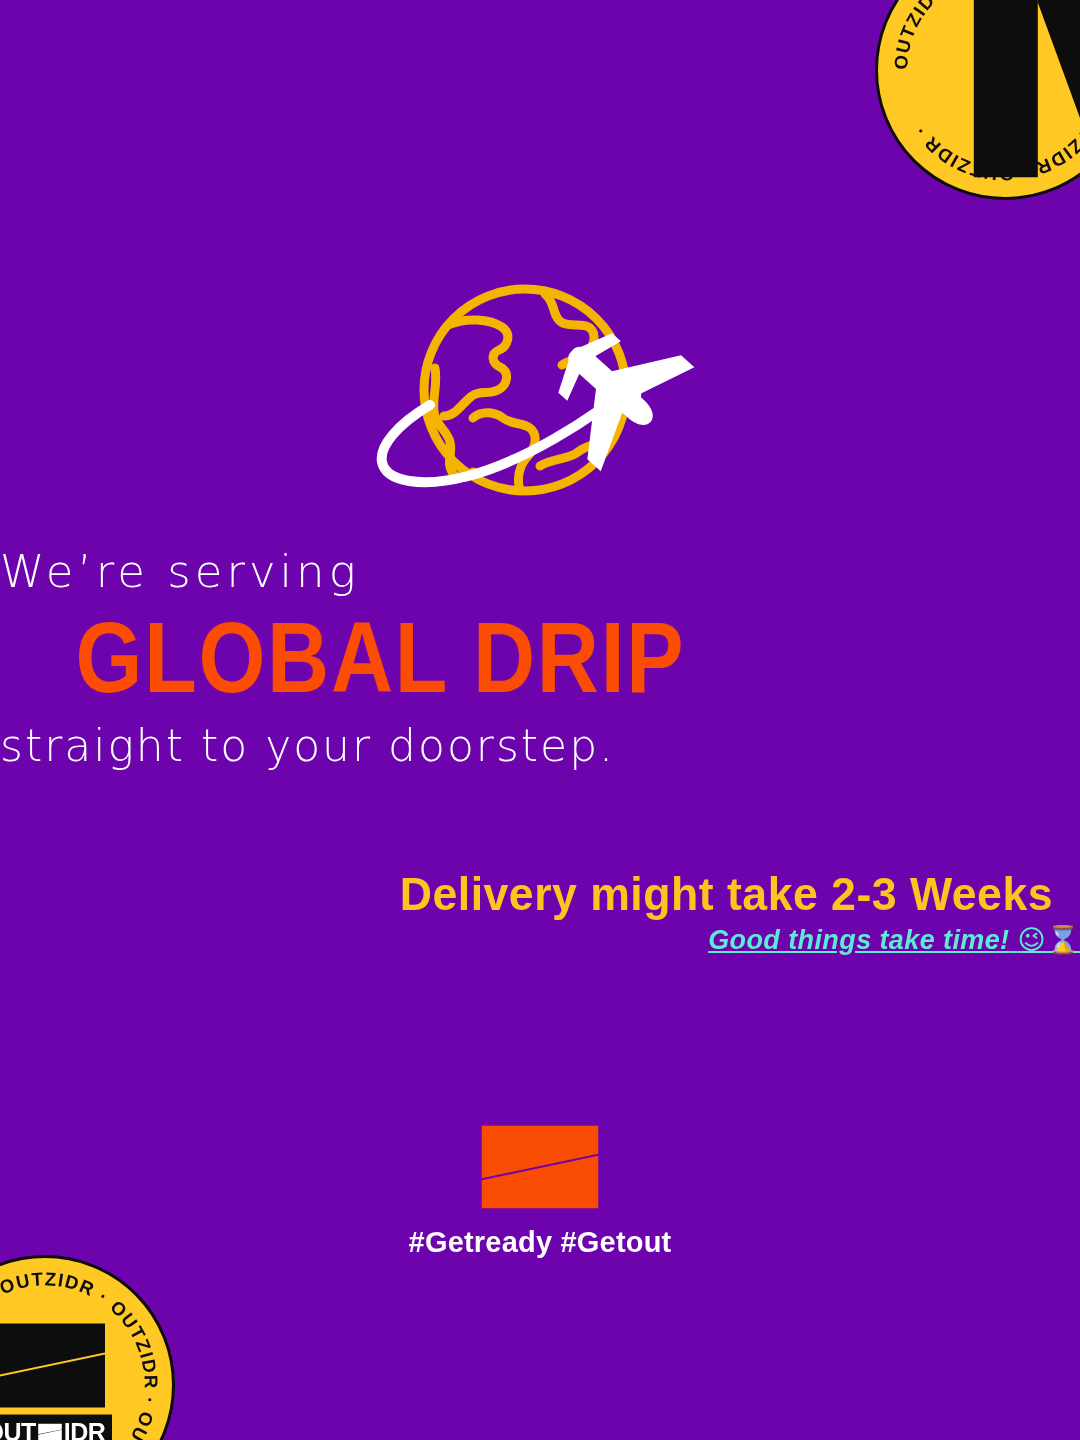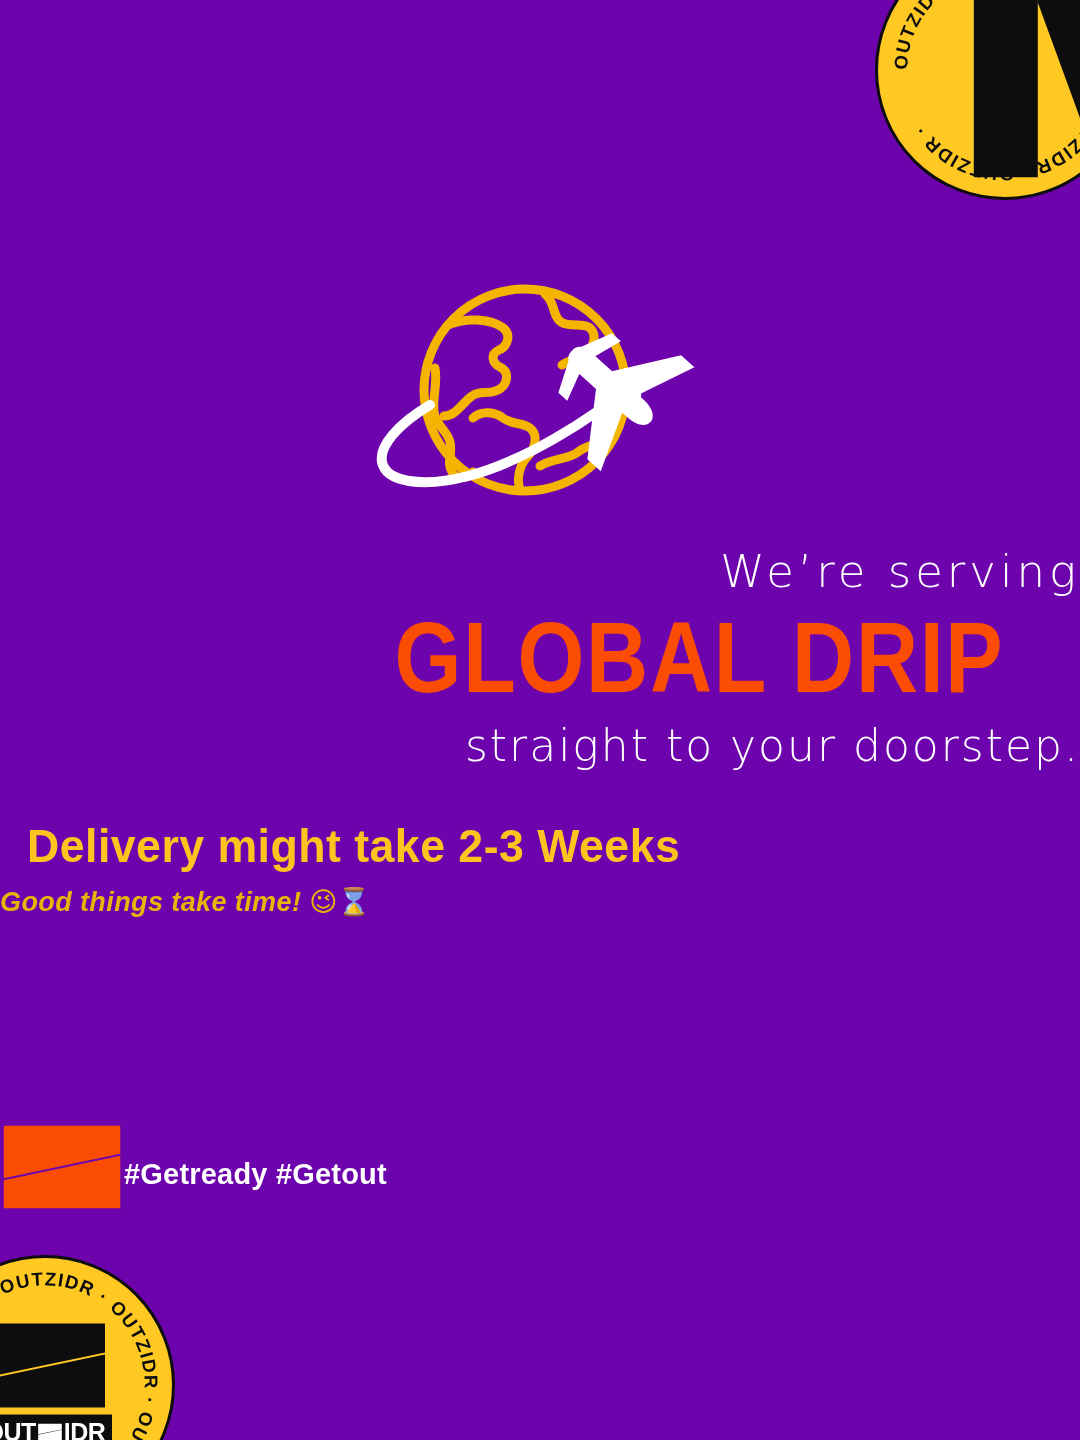--- a/index.html
+++ b/index.html
@@ -114,21 +114,21 @@
     width: 400px;
     height: 250px;
   }
 
   
   #copy {
     position: absolute;
     left: 0;
     right: 0;
     top: 548px;
-    text-align: right;
+    text-align: left;
   }
   .line-serving {
     color: #ffffff;
     font-size: 45px;
     font-weight: 300;
     letter-spacing: 4px;
     line-height: 1.05;
     font-family: "DejaVu Sans", sans-serif;
   }
   .line-headline {
@@ -148,54 +148,55 @@
     letter-spacing: 2px;
     line-height: 1.05;
     margin-top: 16px;
     font-family: "DejaVu Sans", sans-serif;
   }
 
   #delivery {
     position: absolute;
     left: 0;
     right: 0;
-    top: 820px;
-    text-align: left;
+    top: 868px;
+    text-align: right;
   }
   .line-delivery {
     color: #ffc31f;
     font-size: 47px;
     font-weight: bold;
     letter-spacing: 0.5px;
     line-height: 1.1;
     transform: scaleX(0.95);
     font-family: "Liberation Sans", sans-serif;
   }
   .line-sub {
-    color: #eab308;
+    color: #5eead4;
     font-size: 27px;
     font-weight: bold;
     font-style: italic;
     letter-spacing: 0.4px;
-    margin-top: 14px;
-    font-family: "Liberation Sans", sans-serif;
+    margin-top: 4px;
+    font-family: "Liberation Sans", sans-serif;
+    text-decoration: underline;
   }
   .emoji {
     font-style: normal;
     font-family: "DejaVu Sans", sans-serif;
   }
 
   
   #footer {
     position: absolute;
     left: 0;
     right: 0;
     top: 1122px;
     display: flex;
-    flex-direction: row;
+    flex-direction: column;
     align-items: center;
   }
   #footer .zmark-big {
     width: 124px;
     height: 90px;
   }
   .line-tags {
     color: #ffffff;
     font-size: 29px;
     font-weight: bold;

